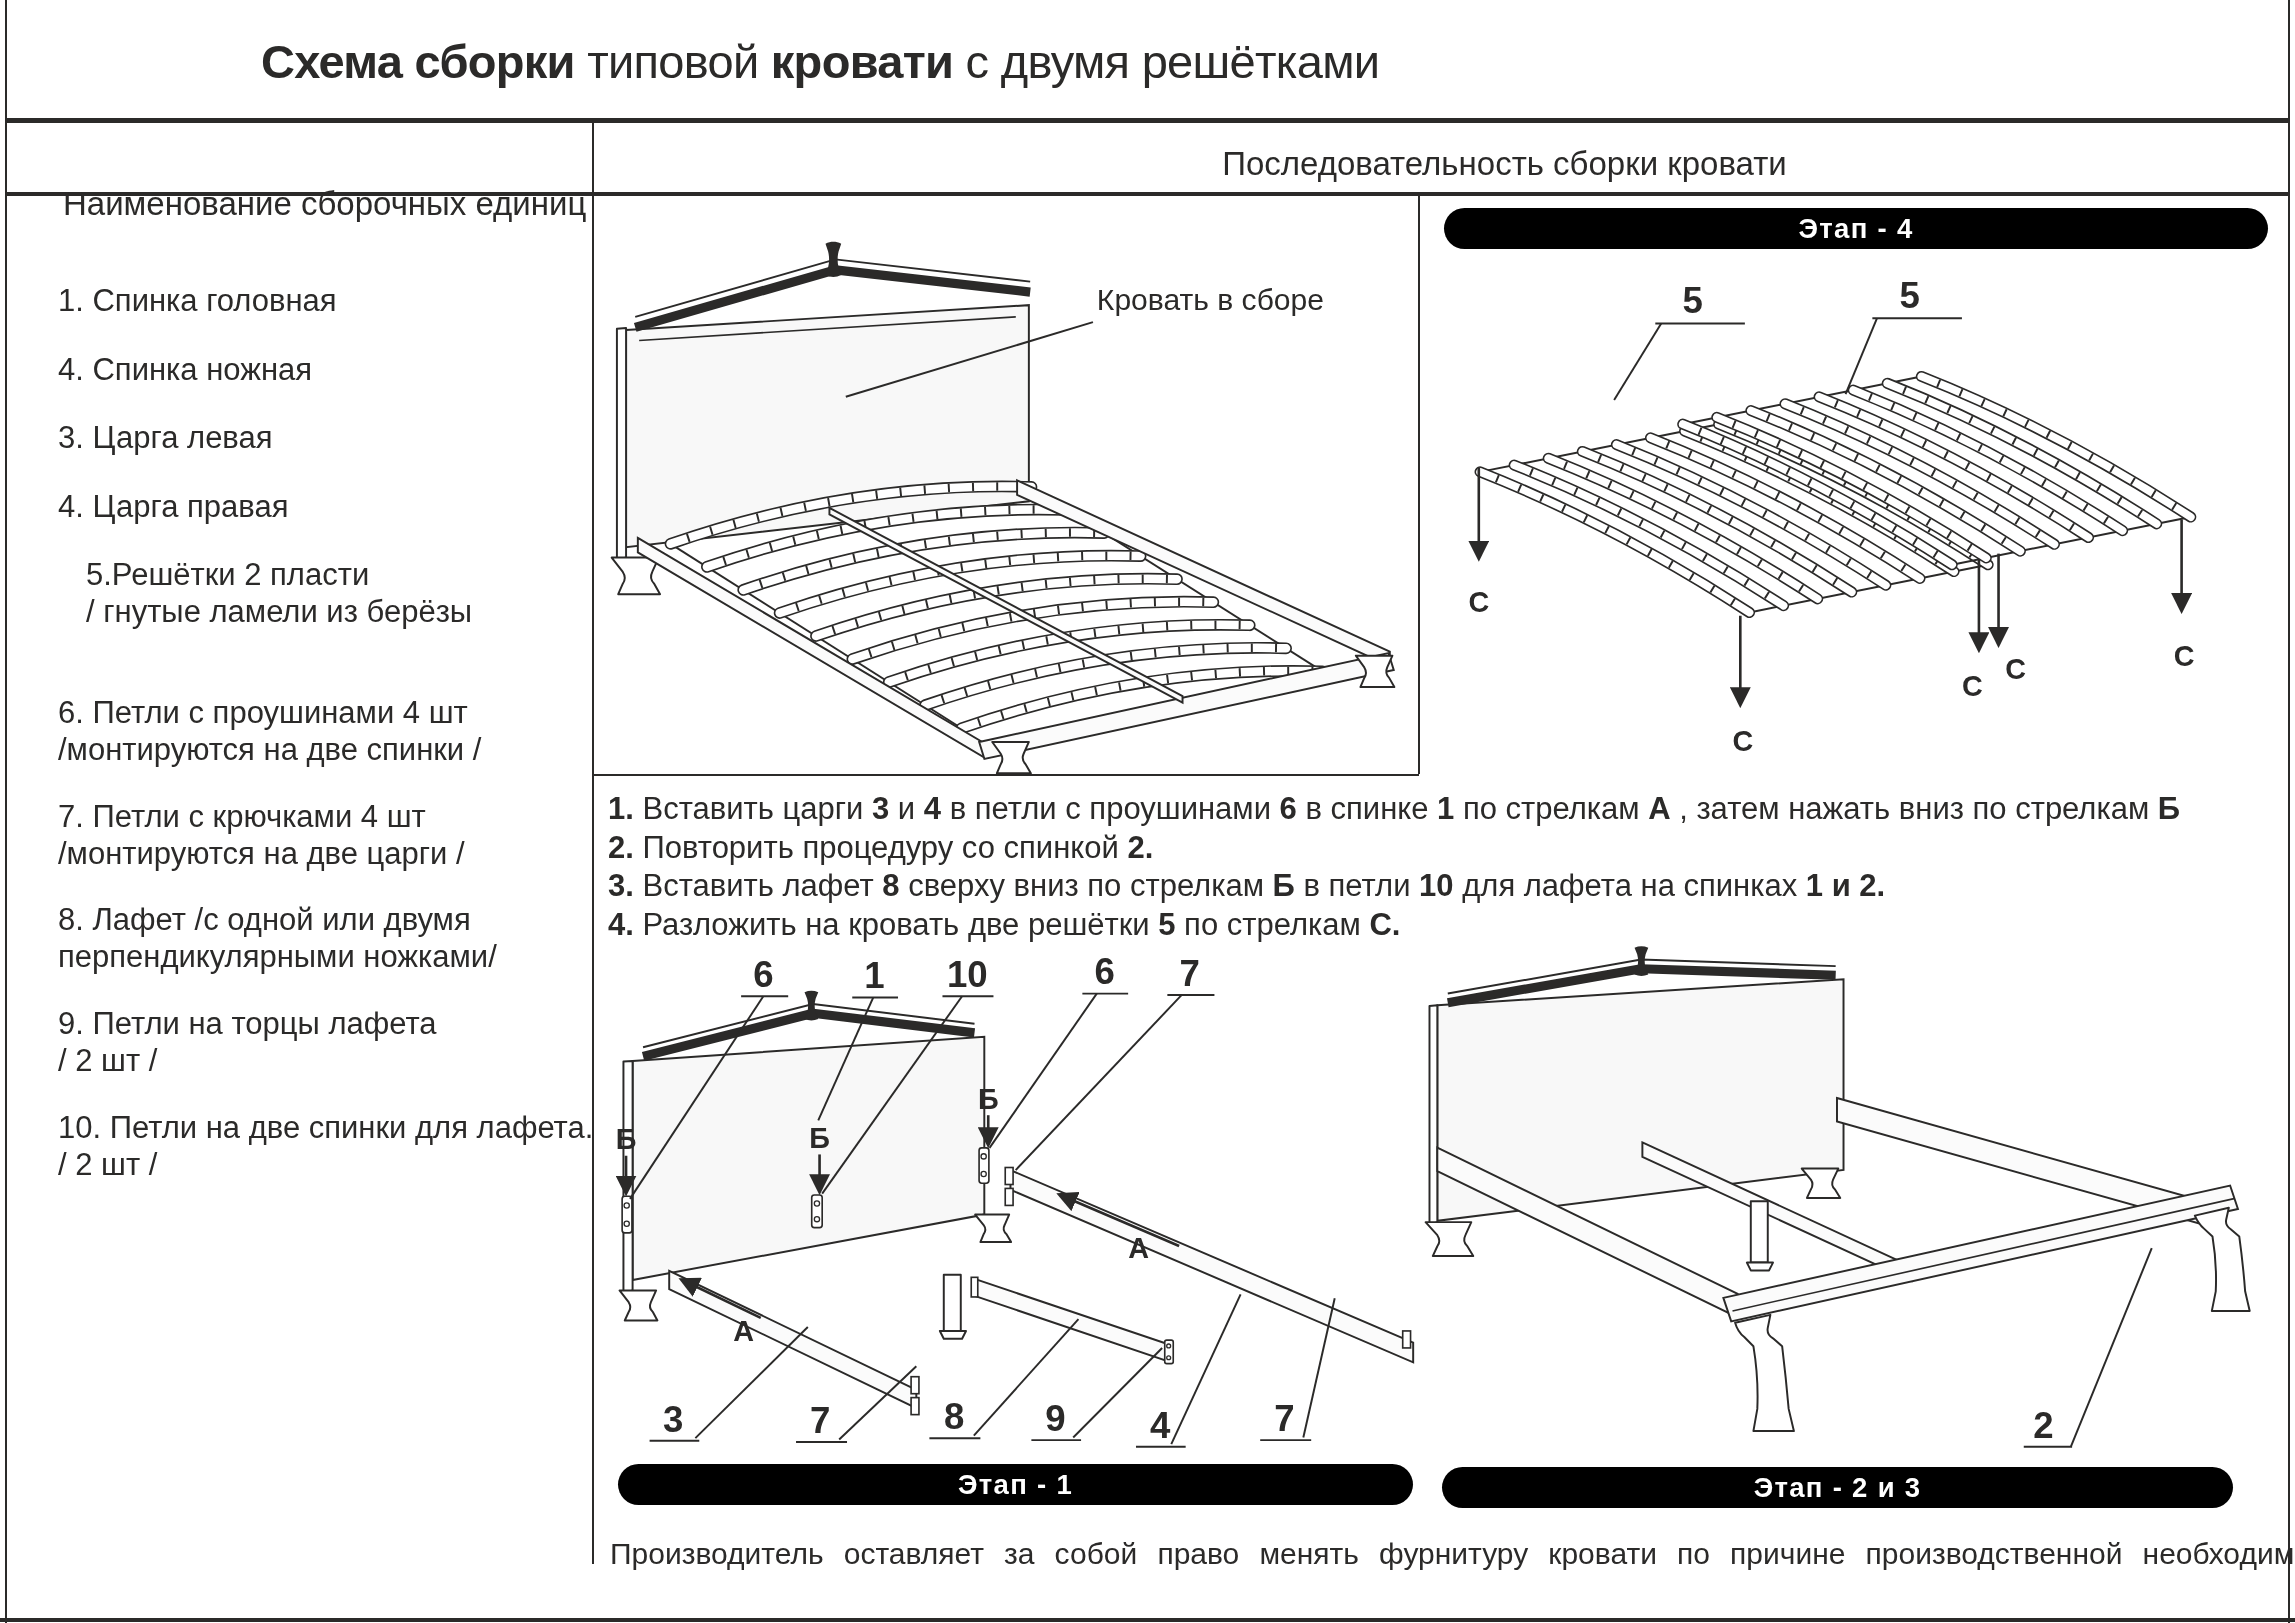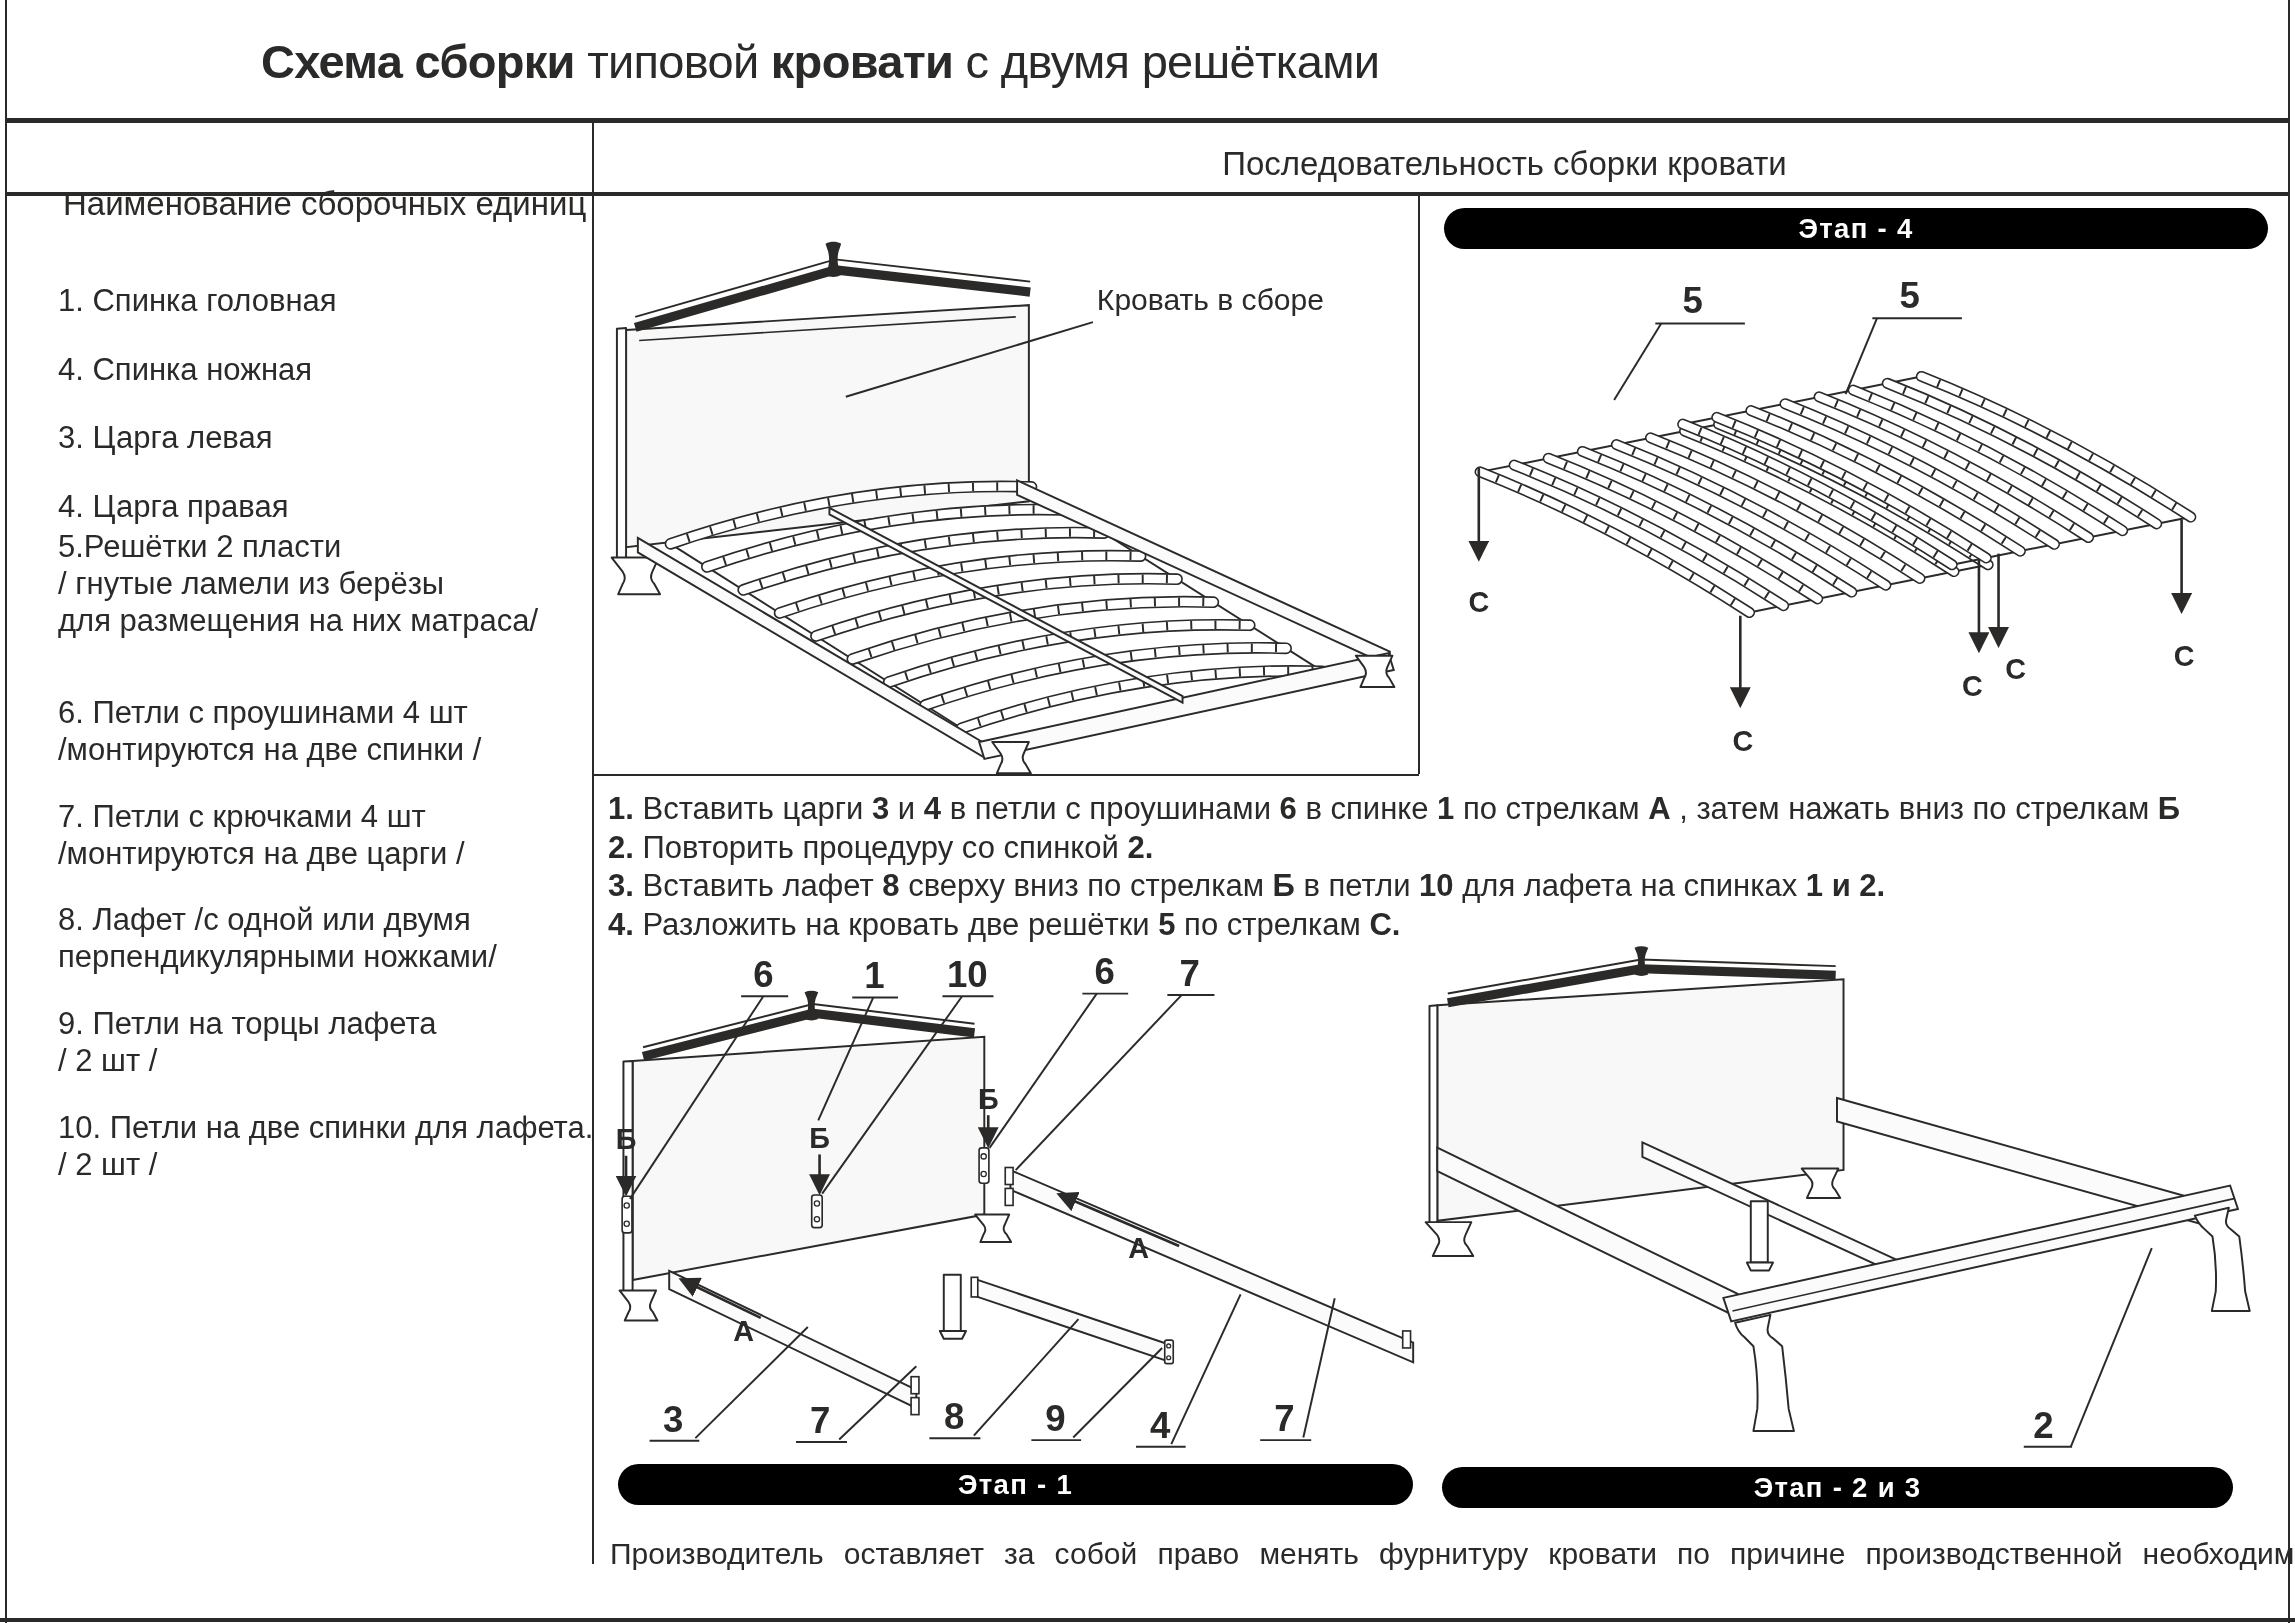--- a/index.html
+++ b/index.html
@@ -58,24 +58,23 @@
     </div>
   <div class="abs part" style="top:351px;">
       <div>4. Спинка ножная</div>
     </div>
   <div class="abs part" style="top:419px;">
       <div>3. Царга левая</div>
     </div>
   <div class="abs part" style="top:488px;">
       <div>4. Царга правая</div>
     </div>
-  <div class="abs part" style="top:528px;">
+  <div class="abs part" style="top:556px;margin-left:28px;">
     <div>5.Решётки  2 пласти</div>
       <div>/ гнутые ламели из берёзы</div>
-      <div>для размещения на них матраса/</div>
   </div>
   <div class="abs part" style="top:694px;">
     <div>6. Петли с проушинами 4 шт</div>
       <div>/монтируются на две спинки /</div>
   </div>
   <div class="abs part" style="top:798px;">
     <div>7. Петли с крючками 4 шт</div>
       <div>/монтируются на две царги /</div>
   </div>
   <div class="abs part" style="top:901px;">

